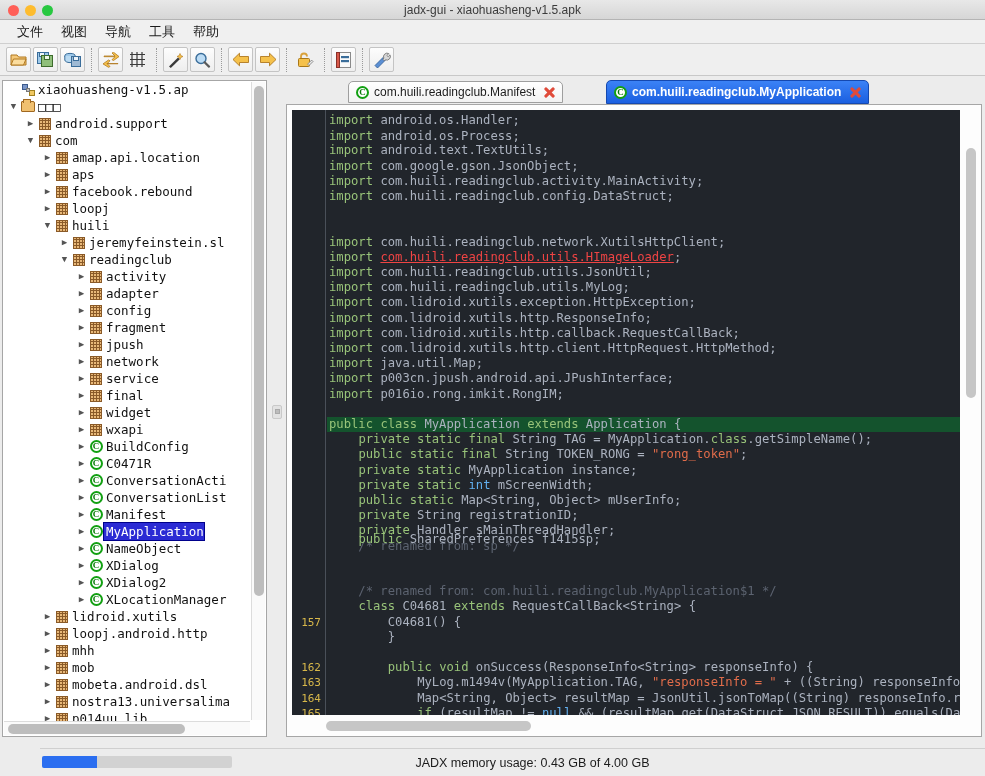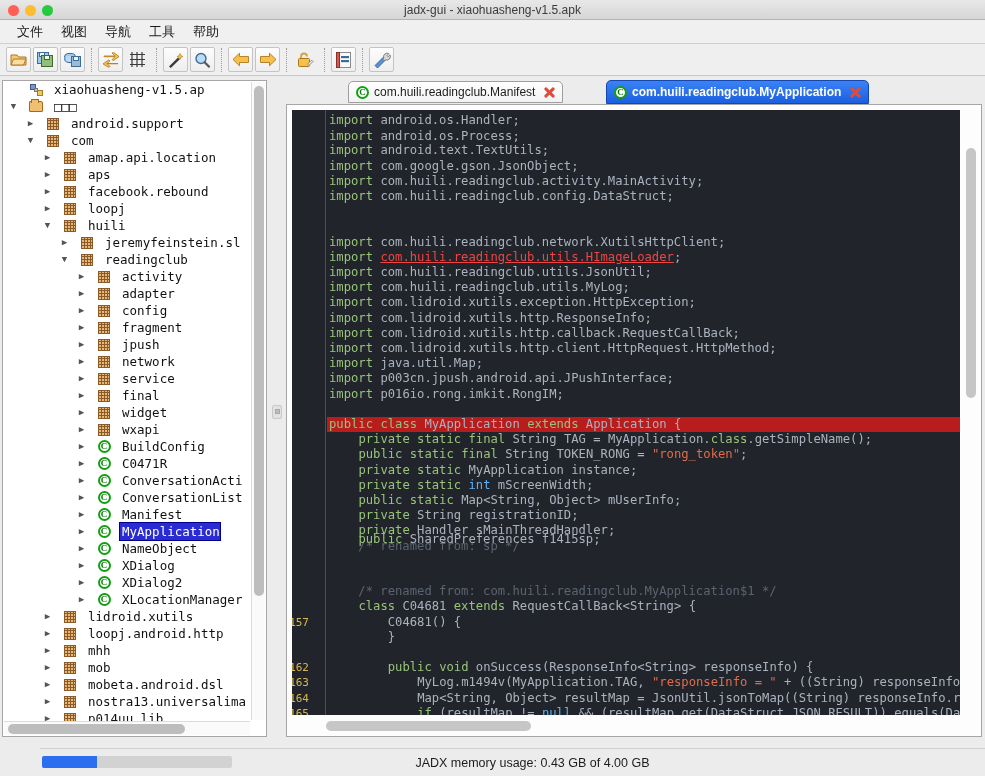--- a/index.html
+++ b/index.html
@@ -82,21 +82,20 @@
     position: absolute; left: 0; top: 0; width: 248px; height: 641px;
     overflow: hidden;
     background: #fff;
   }
   .tnode {
     height: 17px; line-height: 17px;
     display: flex; align-items: center;
     font-family: "DejaVu Sans Mono", monospace;
     font-size: 12.5px; color: #111;
     white-space: nowrap;
-    gap: 8px;
   }
   .tnode .arrow {
     width: 13px; flex: 0 0 13px; text-align: center;
     font-size: 9px; color: #555;
   }
   .tnode .ticon { width: 16px; flex: 0 0 16px; display:flex; align-items:center; justify-content:center; }
   .tnode .tlabel { padding-left: 2px; }
   .tnode.selected .tlabel {
     background: #2b2bd4; color: #fff;
     outline: 1px solid #00008b;
@@ -218,35 +217,35 @@
   #codeinner {
     position: absolute; left: 5px; top: 5px; right: 21px; bottom: 21px;
     background: #21252b; overflow: hidden;
   }
   #gutter {
     position: absolute; left: 0; top: 0; width: 34px; height: 100%;
     background: #21252b;
     border-right: 1px solid #4a5059;
   }
   #gutter .gln {
-    position: absolute; right: 16px; height: 15.2px; line-height: 15.2px;
+    position: absolute; right: 4px; height: 15.2px; line-height: 15.2px;
     font-family: "DejaVu Sans Mono", monospace;
     font-size: 11px; color: #d8b84a;
   }
   #codearea {
     position: absolute; left: 35px; top: 0; right: 0; bottom: 0;
     overflow: hidden;
   }
   .cline {
     height: 15.2px; line-height: 15.2px; white-space: pre;
     font-family: "DejaVu Sans Mono", monospace;
     font-size: 12.2px;
     padding-left: 2px;
   }
-  .cline.hl { background: #b91c1c; }
+  .cline.hl { background: #14532d; }
   .k  { color: #98c379; }          
   .pl { color: #abb2bf; }          
   .st { color: #e06c4a; }          
   .cm { color: #5c6370; }          
   .ln { color: #ef4444; text-decoration: underline; } 
   .bl { color: #61afef; }
 
   
   #codewrap .v-track {
     position: absolute; right: 1px; top: 1px; width: 18px; bottom: 19px;

